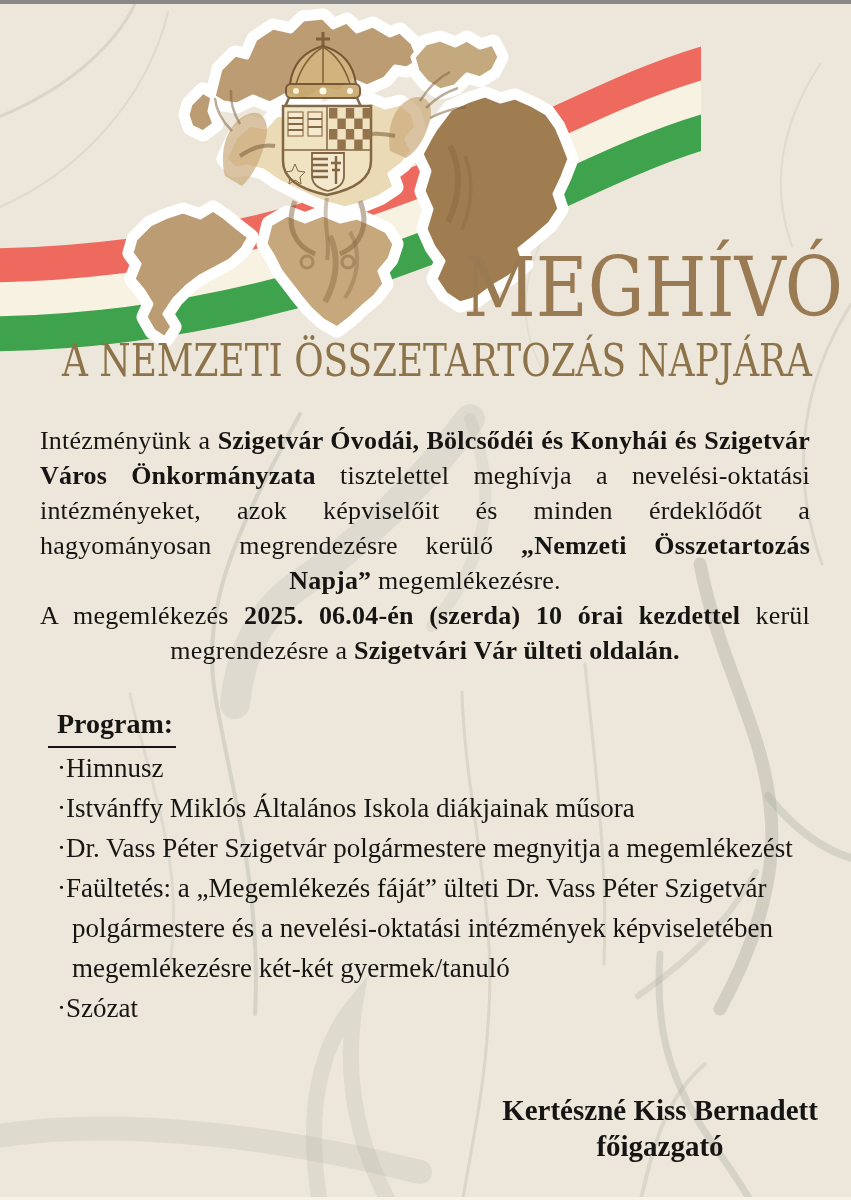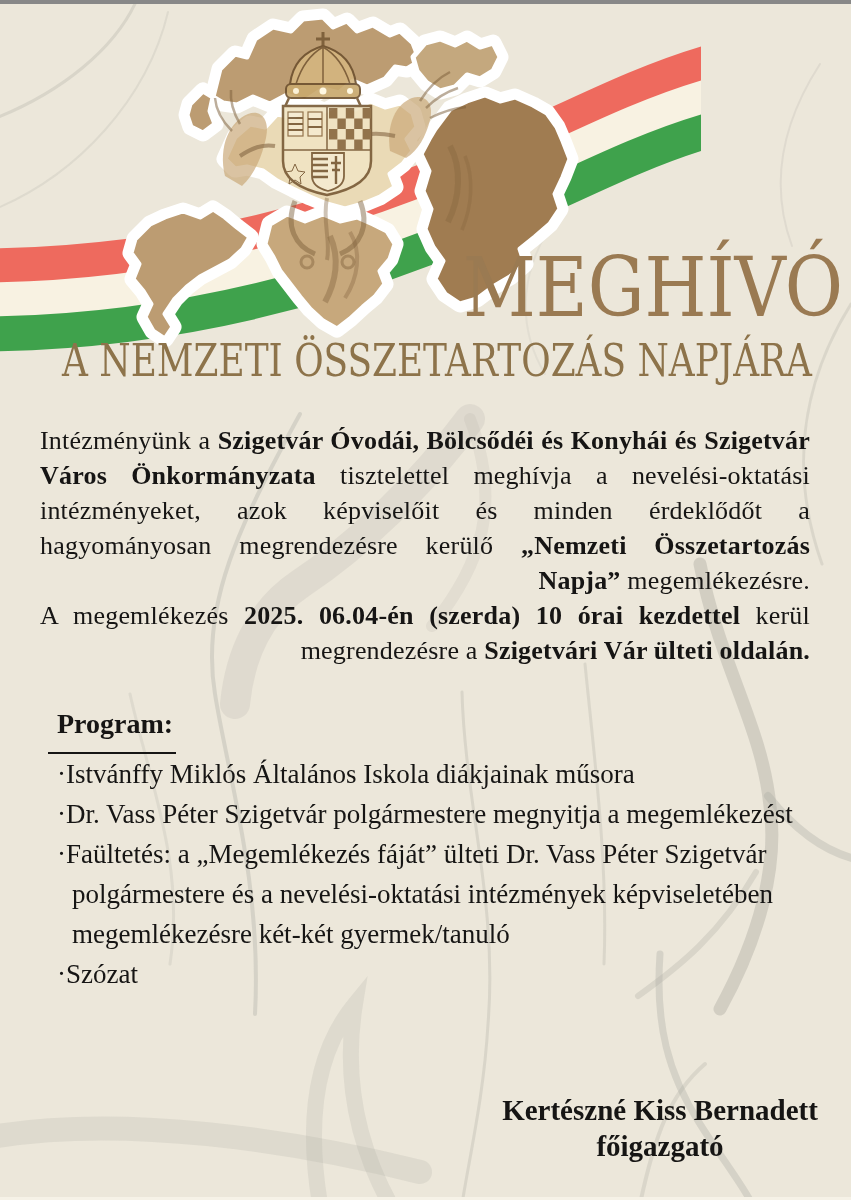--- a/index.html
+++ b/index.html
@@ -40,28 +40,28 @@
   }
   .headline .sub{fill:var(--subtitle-brown,#8D734A);}
 
   
   .intro{
     position:absolute;left:40px;top:419px;width:770px;
     font-size:26px;line-height:35px;letter-spacing:0.2px;
   }
   .bline{height:35px;}
   .jline{text-align:justify;text-align-last:justify;}
-  .lline{text-align:right;}
+  .lline{text-align:center;}
 
   
   .program{position:absolute;left:57px;top:700px;width:760px;font-size:27px;line-height:40px;}
   .program .heading{font-weight:bold;font-size:28px;}
   .program .heading span{
     display:inline-block;border-bottom:2.5px solid var(--ink,#161514);
-    padding:0 3px 8px 9px;margin-left:-9px;
+    padding:0 3px 2px 9px;margin-left:-9px;
   }
   .pline{white-space:nowrap;height:40px;}
   .pline.cont{padding-left:15px;}
 
   
   .signature{
     position:absolute;left:480px;top:1088px;width:360px;
     font-size:29px;line-height:36px;text-align:center;white-space:nowrap;font-weight:bold;
   }
 
@@ -201,20 +201,21 @@
       <div class="bline lline"><b>Napja”</b><span> megemlékezésre.</span></div>
       <div class="bline jline"><span>A megemlékezés </span><b>2025. 06.04-én (szerda) 10 órai kezdettel</b><span> kerül</span></div>
       <div class="bline lline"><span>megrendezésre a </span><b>Szigetvári Vár ülteti oldalán.</b></div>
     </div>
 
   <div class="program">
     <div class="heading">
       <span>Program:</span>
     </div>
     <div id="program-list">
+        <div class="pline">·Himnusz</div>
         <div class="pline">·Istvánffy Miklós Általános Iskola diákjainak műsora</div>
         <div class="pline">·Dr. Vass Péter Szigetvár polgármestere megnyitja a megemlékezést</div>
         <div class="pline">·Faültetés: a „Megemlékezés fáját” ülteti Dr. Vass Péter Szigetvár</div>
         <div class="pline cont">polgármestere és a nevelési-oktatási intézmények képviseletében</div>
         <div class="pline cont">megemlékezésre két-két gyermek/tanuló</div>
         <div class="pline">·Szózat</div>
       </div>
   </div>
 
   <div class="signature">

